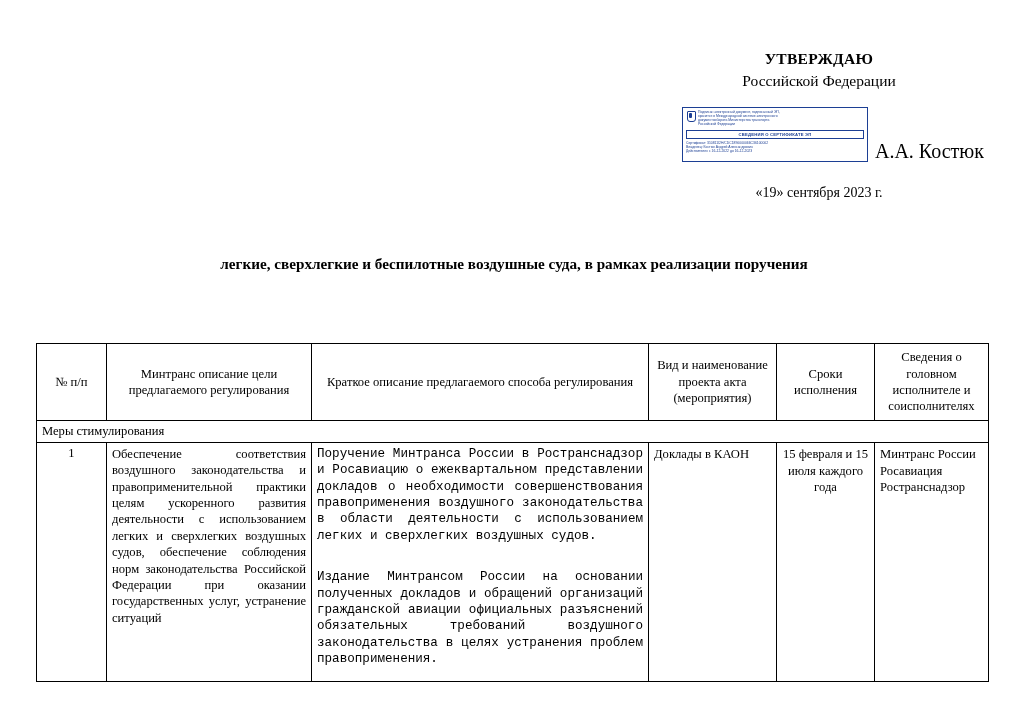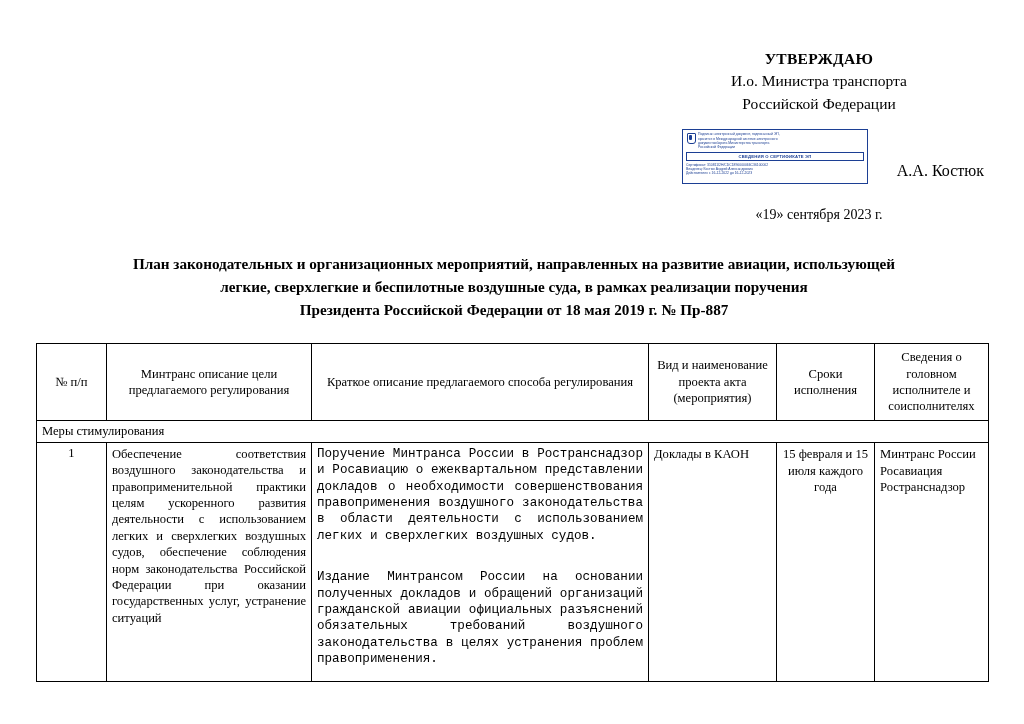--- a/index.html
+++ b/index.html
@@ -105,21 +105,21 @@
   }
   .stamp .stamp-rows div {
     white-space: nowrap;
     overflow: hidden;
   }
 
   .sign-name {
     position: absolute;
     right: 0;
     top: 30px;
-    font-size: 16px;
+    font-size: 20px;
     white-space: nowrap;
   }
 
   .approval .date {
     margin-top: 18px;
     font-size: 14px;
   }
 
   
   .doc-title {
@@ -193,21 +193,20 @@
   }
   .row-body td { height: 232px; }
 </style>
 </head>
 <body>
 
 <div class="page">
 
   <div class="approval">
     <div class="approve-word">УТВЕРЖДАЮ</div>
-    <div class="line">И.о. Министра транспорта</div>
     <div class="line">Российской Федерации</div>
 
     <div class="sign-row">
       <div class="stamp">
         <div class="stamp-top">
           <div class="emblem"></div>
           <div class="stamp-head">
             <div>Подписан электронный документ, подписанный ЭП,</div>
             <div>хранится в Международной системе электронного</div>
             <div>документооборота Министерства транспорта</div>
@@ -221,23 +220,21 @@
           <div>Действителен с 16-12-2022 до 16-12-2023</div>
         </div>
       </div>
       <div class="sign-name">А.А. Костюк</div>
     </div>
 
     <div class="date">«19» сентября 2023 г.</div>
   </div>
 
   <div class="doc-title">
-    <div>План законодательных и организационных мероприятий, направленных на развитие авиации, использующей</div>
     <div>легкие, сверхлегкие и беспилотные воздушные суда, в рамках реализации поручения</div>
-    <div>Президента Российской Федерации от 18 мая 2019 г. № Пр-887</div>
   </div>
 
   <table class="main">
     <colgroup>
       <col class="col1">
         <col class="col2">
         <col class="col3">
         <col class="col4">
         <col class="col5">
         <col class="col6">

